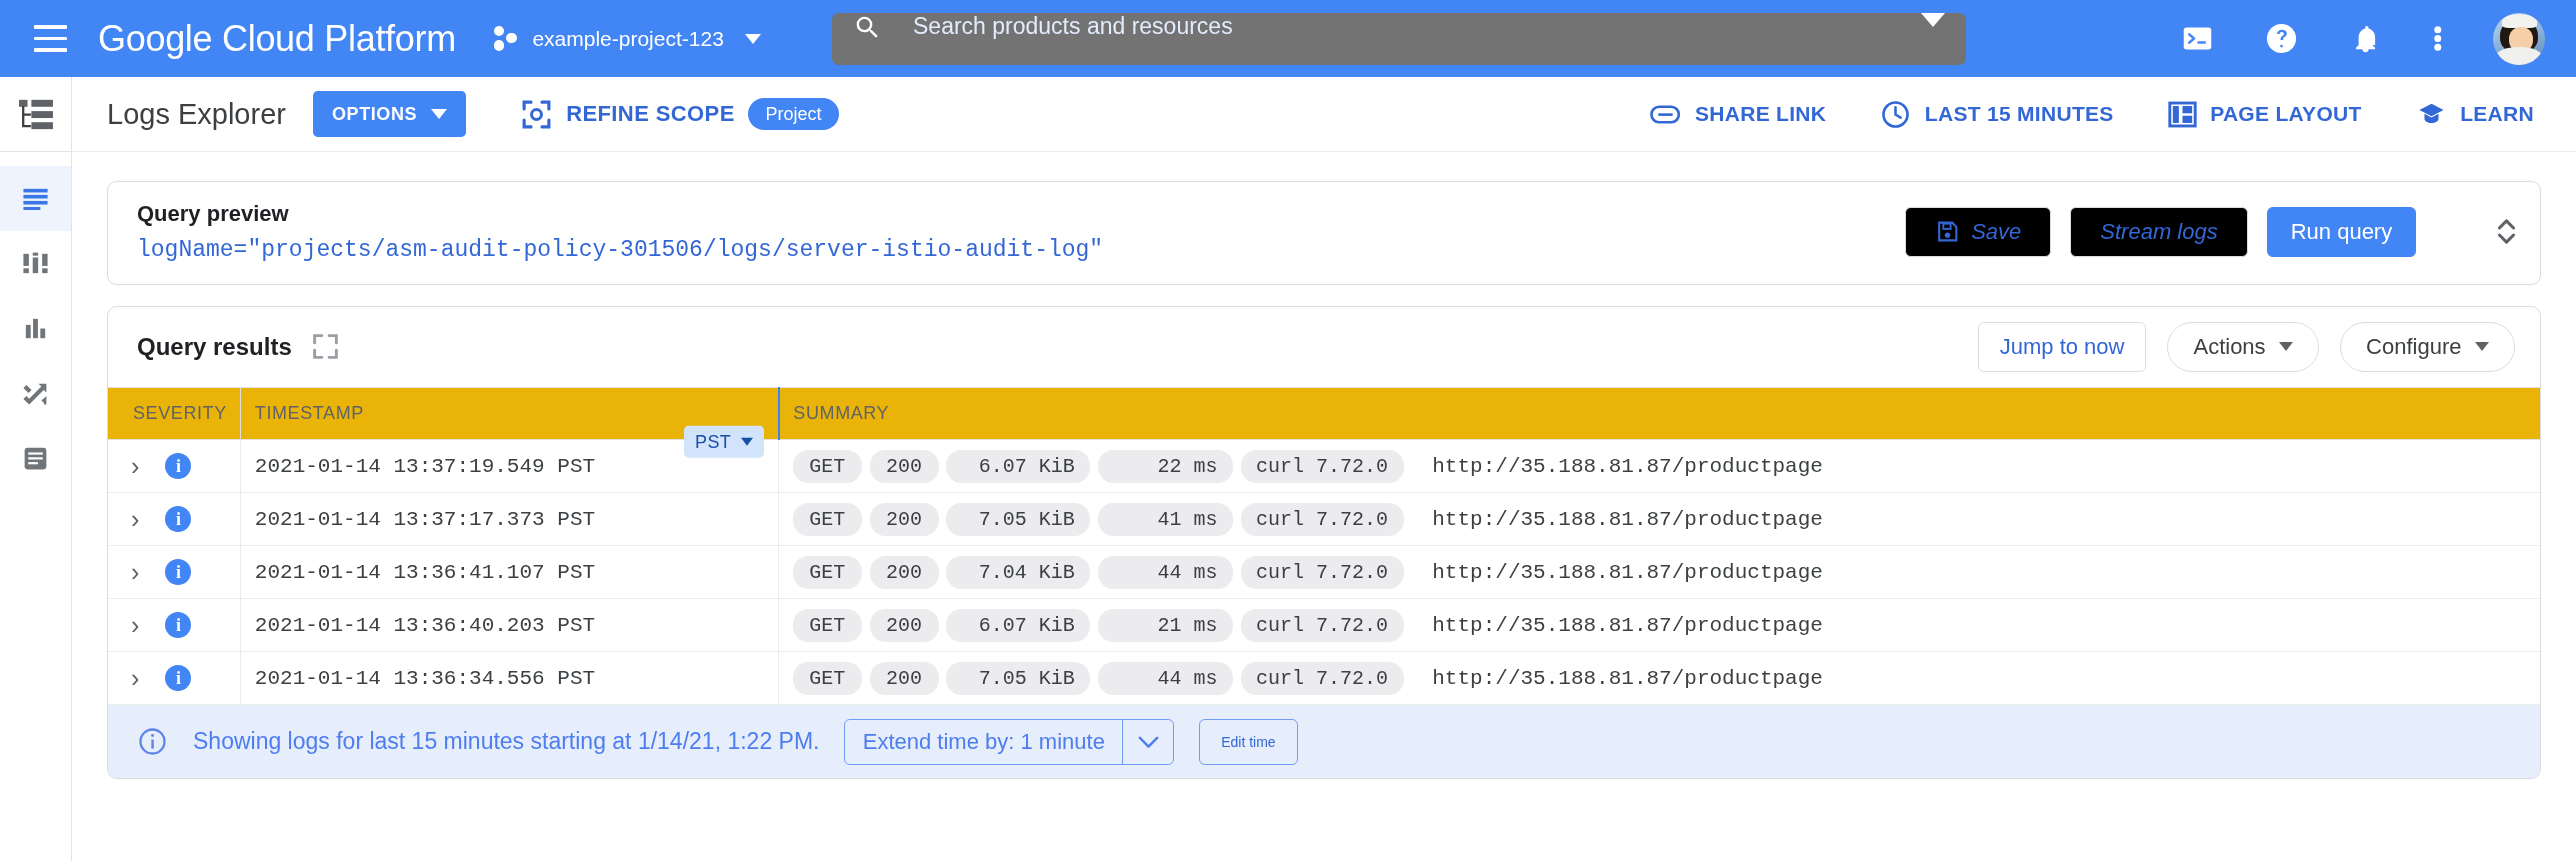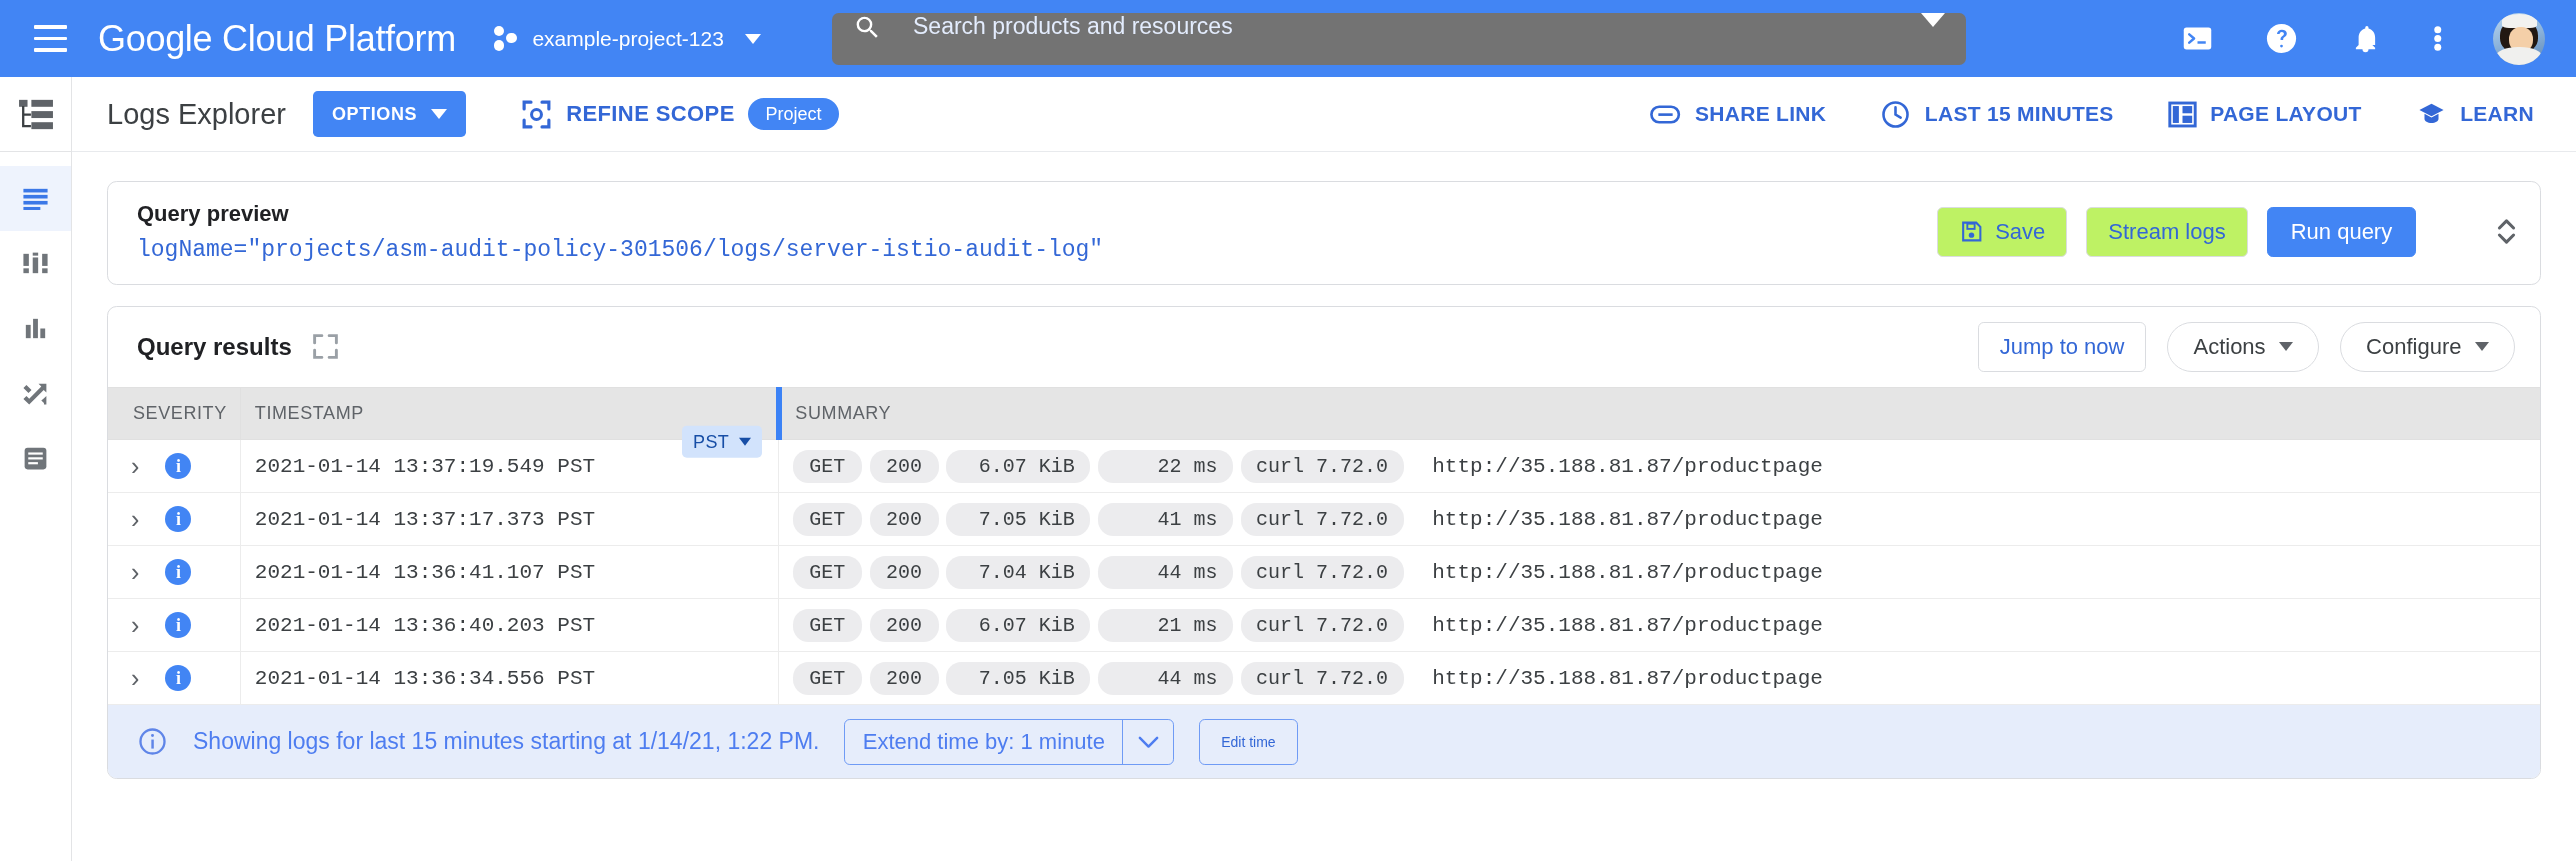--- a/index.html
+++ b/index.html
@@ -233,21 +233,21 @@
     display: flex; align-items: center; gap: 19px;
     padding: 0 3.8px 0 19px;
   }
   .btn {
     height: 50px; border-radius: 5.8px;
     display: flex; align-items: center; justify-content: center; gap: 11.5px;
     font-size: 22px; cursor: pointer; white-space: nowrap;
     font-family: "Liberation Sans", sans-serif;
   }
   .btn-outline {
-    background: #bef264; border: 1px solid #dadce0; color: #3367d6; padding: 0 21px;
+    background: #000000; border: 1px solid #dadce0; color: #3367d6; padding: 0 29px; font-style: italic;
   }
   .btn-primary {
     background: #4285f4; border: 1px solid #4285f4; color: #fff; padding: 0 23px;
   }
   .qp-divider {
     width: 1px; background: #e0e0e0; margin: 3.8px 0 3.8px 21px;
   }
   .qp-expand {
     width: 60px;
     display: flex; align-items: center; justify-content: center;
@@ -279,31 +279,31 @@
   }
   .chev {
     width: 0; height: 0;
     border-left: 7.7px solid transparent; border-right: 7.7px solid transparent;
     border-top: 9.6px solid #5f6368;
   }
 
   
   .tbl { width: 100%; border-collapse: collapse; }
   .tbl thead th {
-    background: #e5e5e5;
+    background: #eab308;
     border-top: 1px solid #e0e0e0;
     border-bottom: 1px solid #e0e0e0;
     font-size: 18px; font-weight: normal; color: #5f6368;
     letter-spacing: 0.6px;
     text-align: left;
     height: 52px;
     padding: 0 13.5px;
   }
   .th-sev { width: 115px; padding-left: 25px !important; border-right: 1px solid #e0e0e0; }
-  .th-ts  { width: 538px; border-right: 6px solid #3b82f6; position: relative; }
+  .th-ts  { width: 538px; border-right: 2px solid #3b82f6; position: relative; }
   .tz-chip {
     position: absolute; right: 13.5px; top: 50%; transform: translateY(-50%);
     background: #d2e3fc; color: #174ea6;
     border-radius: 4.8px; padding: 5.8px 11.5px;
     font-size: 18px; display: flex; align-items: center; gap: 9.6px;
     cursor: pointer; letter-spacing: 0.4px; margin-top: 28px;
   }
   .tz-chip .cd {
     width:0;height:0;border-left:6.7px solid transparent;border-right:6.7px solid transparent;border-top:8.7px solid #174ea6;
   }

